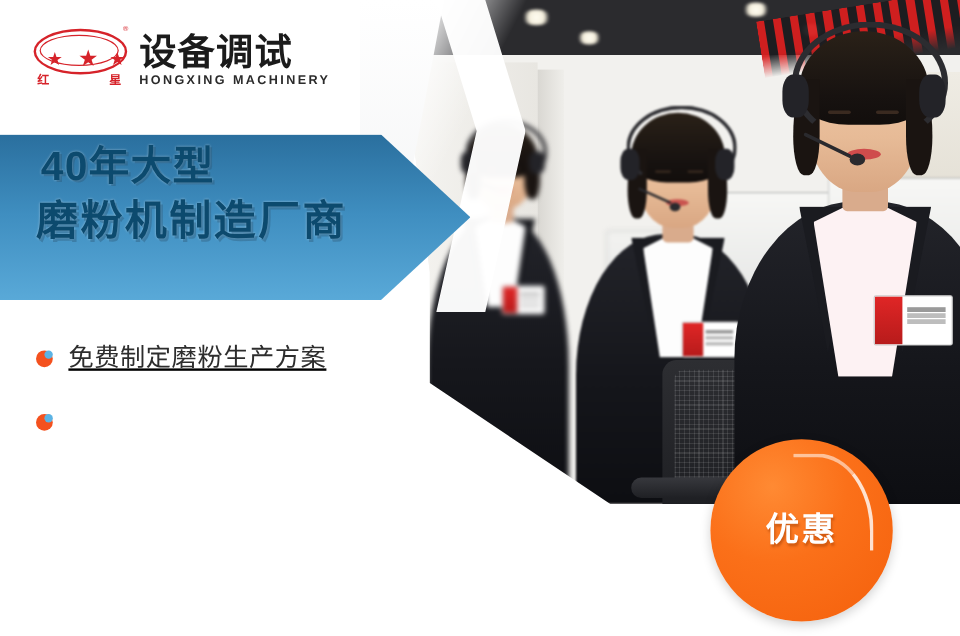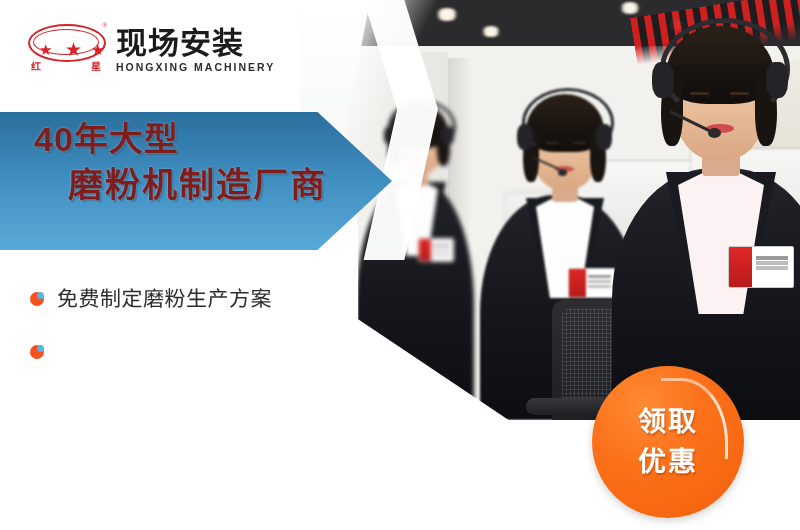--- a/index.html
+++ b/index.html
@@ -352,45 +352,45 @@
     height: 138px;
     background: linear-gradient(180deg, #2a6f9e 0%, #3f8ec0 48%, #59a9d8 100%);
     -webkit-clip-path: polygon(0 0, 81% 0, 100% 50%, 81% 100%, 0 100%);
     clip-path: polygon(0 0, 81% 0, 100% 50%, 81% 100%, 0 100%);
   }
   .headline-text {
     position: absolute;
     left: 30px;
     top: 116px;
     width: 330px;
-    color: #7f1d1d;
+    color: #0c4a6e;
     font-weight: bold;
     letter-spacing: 1px;
     text-shadow:
       2px 2px 0 rgba(40,80,110,.35),
       0 0 2px rgba(255,255,255,.5);
   }
   .headline-line1 {
     font-size: 34px;
     line-height: 46px;
     padding-left: 4px;
   }
   .headline-line2 {
     font-size: 35px;
     line-height: 46px;
     letter-spacing: 2px;
-    margin-left: 38px;
   }
 
   
   .bullets {
     position: absolute;
     left: 30px;
     top: 272px;
     width: 360px;
+    text-decoration: underline;
   }
   .bullet-row {
     display: flex;
     align-items: center;
     height: 53px;
   }
   .bullet-dot {
     position: relative;
     width: 15px;
     height: 15px;
@@ -580,21 +580,21 @@
         <span class="star s2"></span>
         <span class="star s3"></span>
       </div>
       <span class="logo-reg">®</span>
       <div class="logo-sub">
         <span>红</span>
         <span>星</span>
       </div>
     </div>
     <div class="logo-words">
-      <div class="logo-cn">现场安装</div>
+      <div class="logo-cn">设备调试</div>
       <div class="logo-en">HONGXING MACHINERY</div>
     </div>
   </div>
 
   <div class="headline-banner"></div>
   <div class="headline-text">
     <div class="headline-line1">40年大型</div>
     <div class="headline-line2">磨粉机制造厂商</div>
   </div>
 
@@ -605,18 +605,17 @@
     </div>
     <div class="bullet-row">
       <span class="bullet-dot"></span>
     </div>
   </div>
 
 
   <div class="cta">
     <div class="cta-gloss"></div>
     <div class="cta-text">
-      <span>领取</span>
       <span>优惠</span>
     </div>
   </div>
 
 </div>
 
 </body></html>

